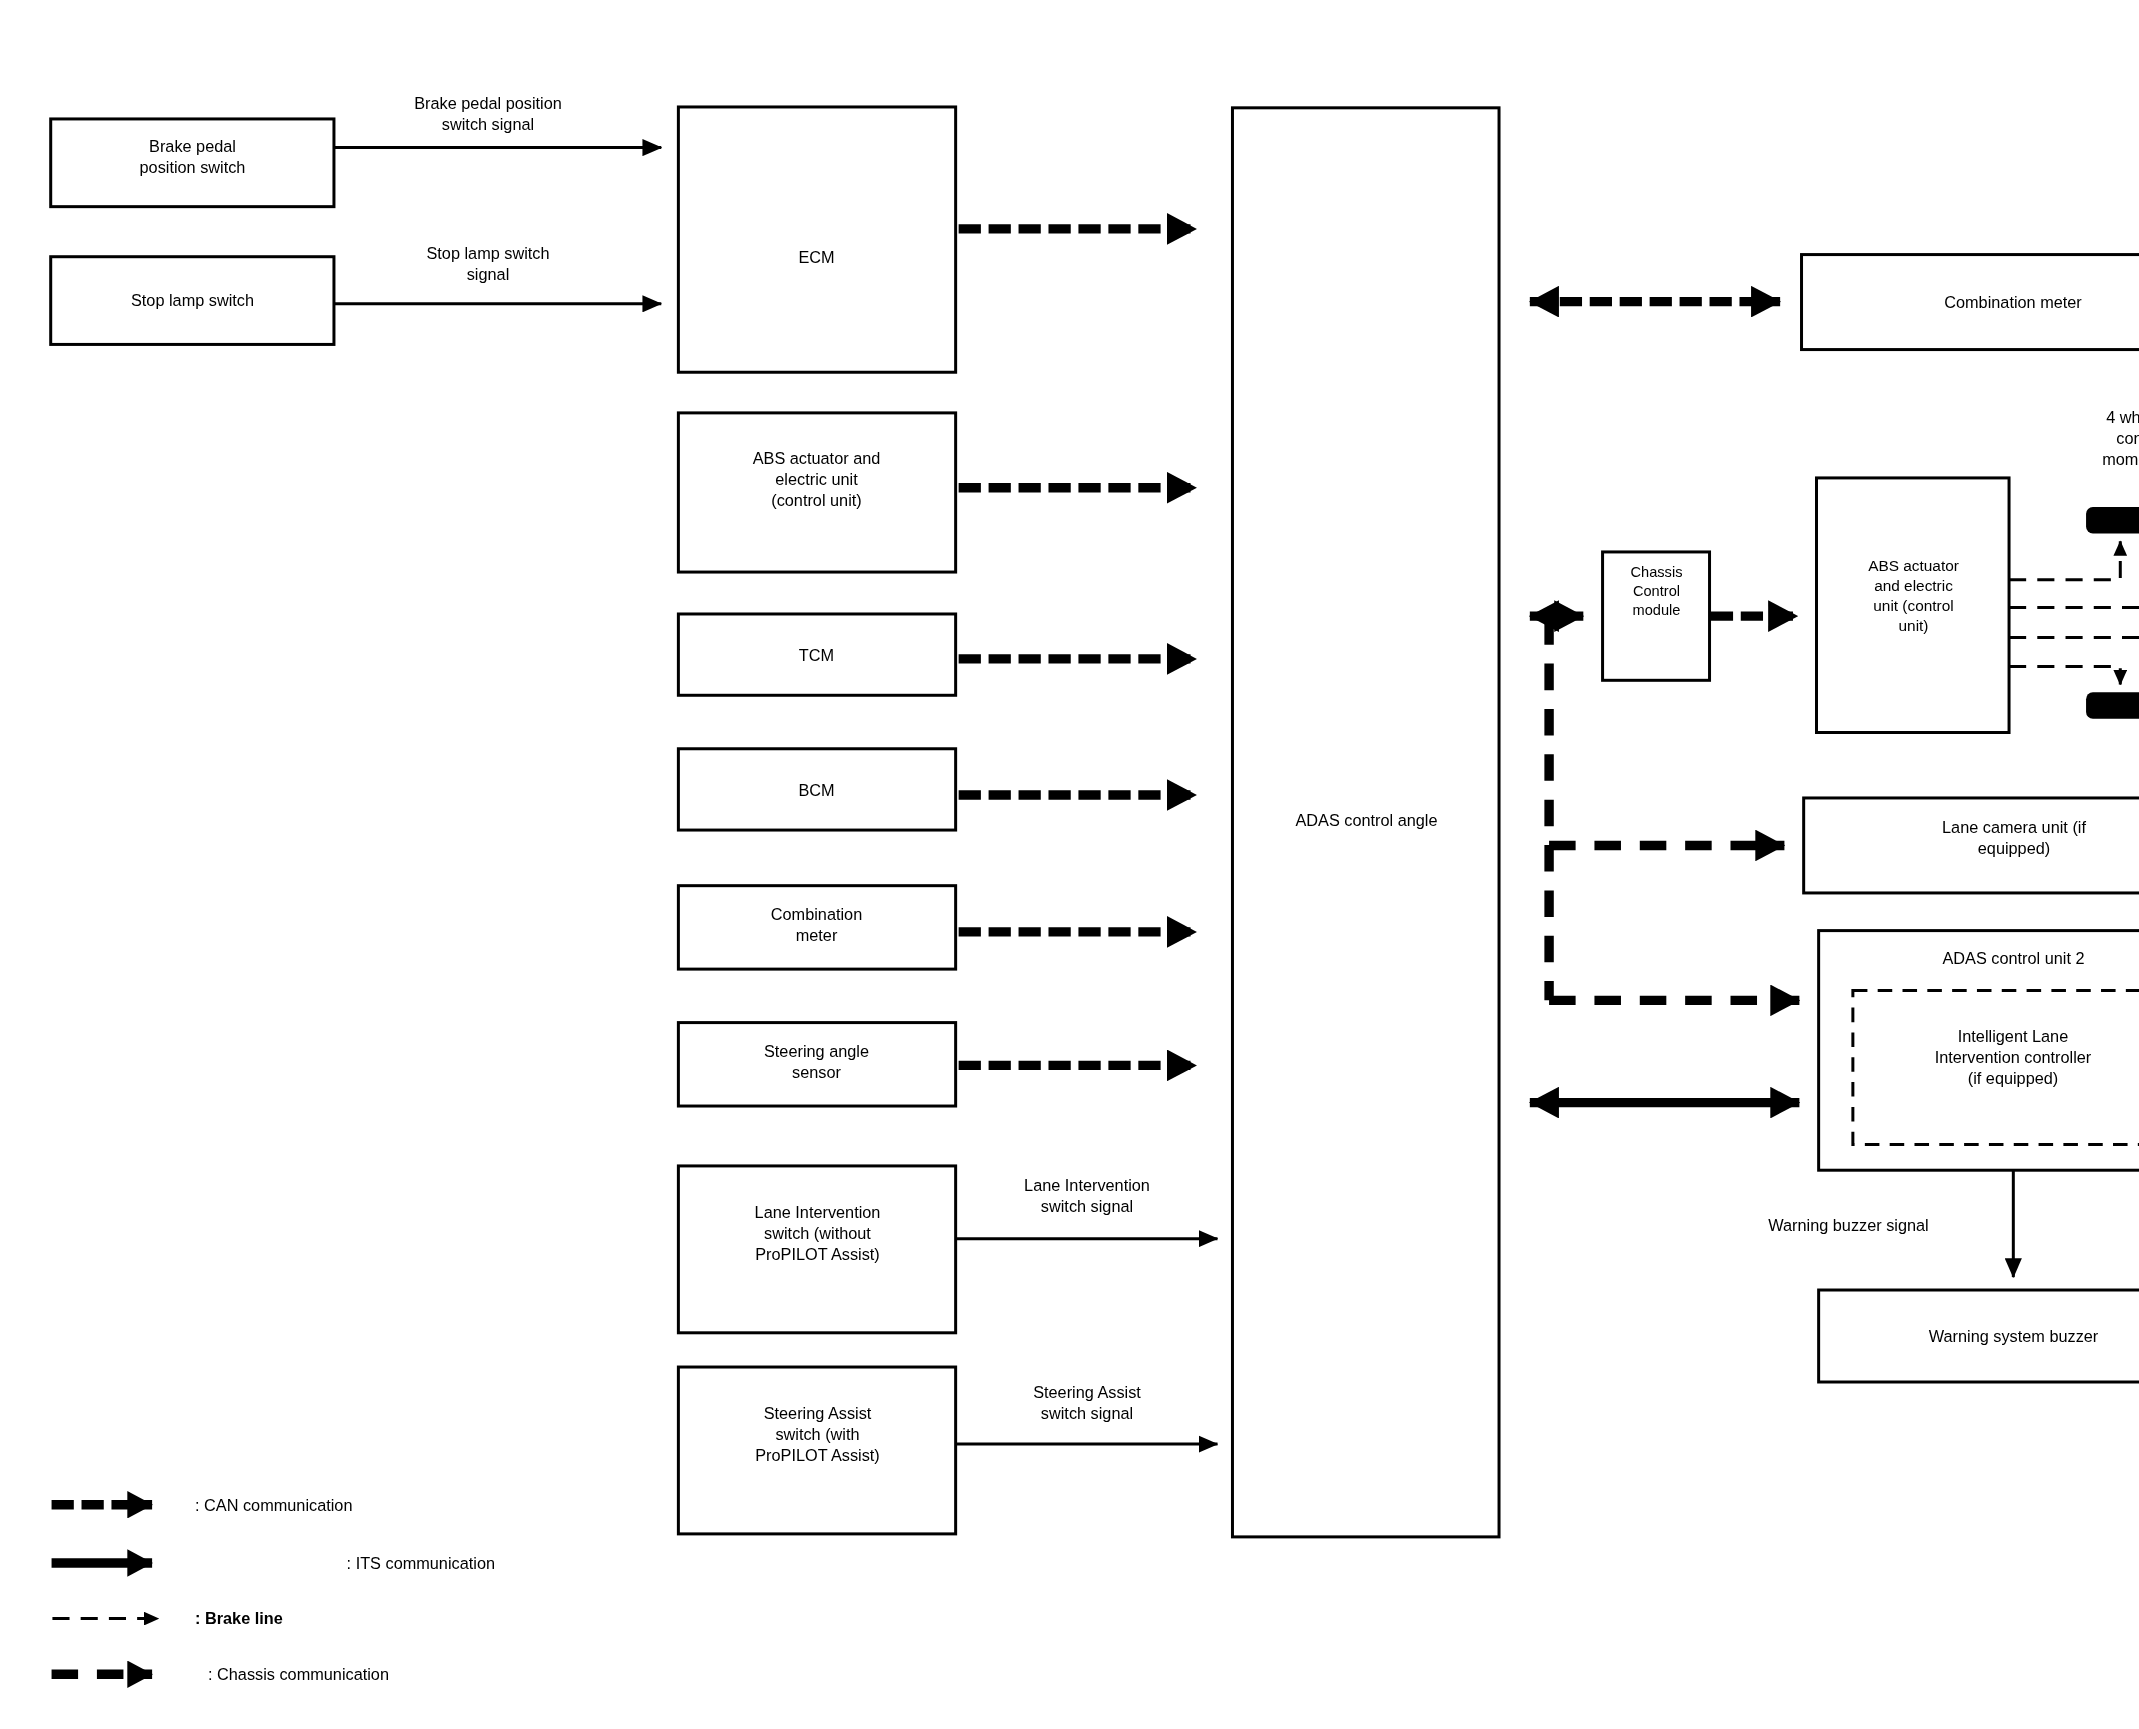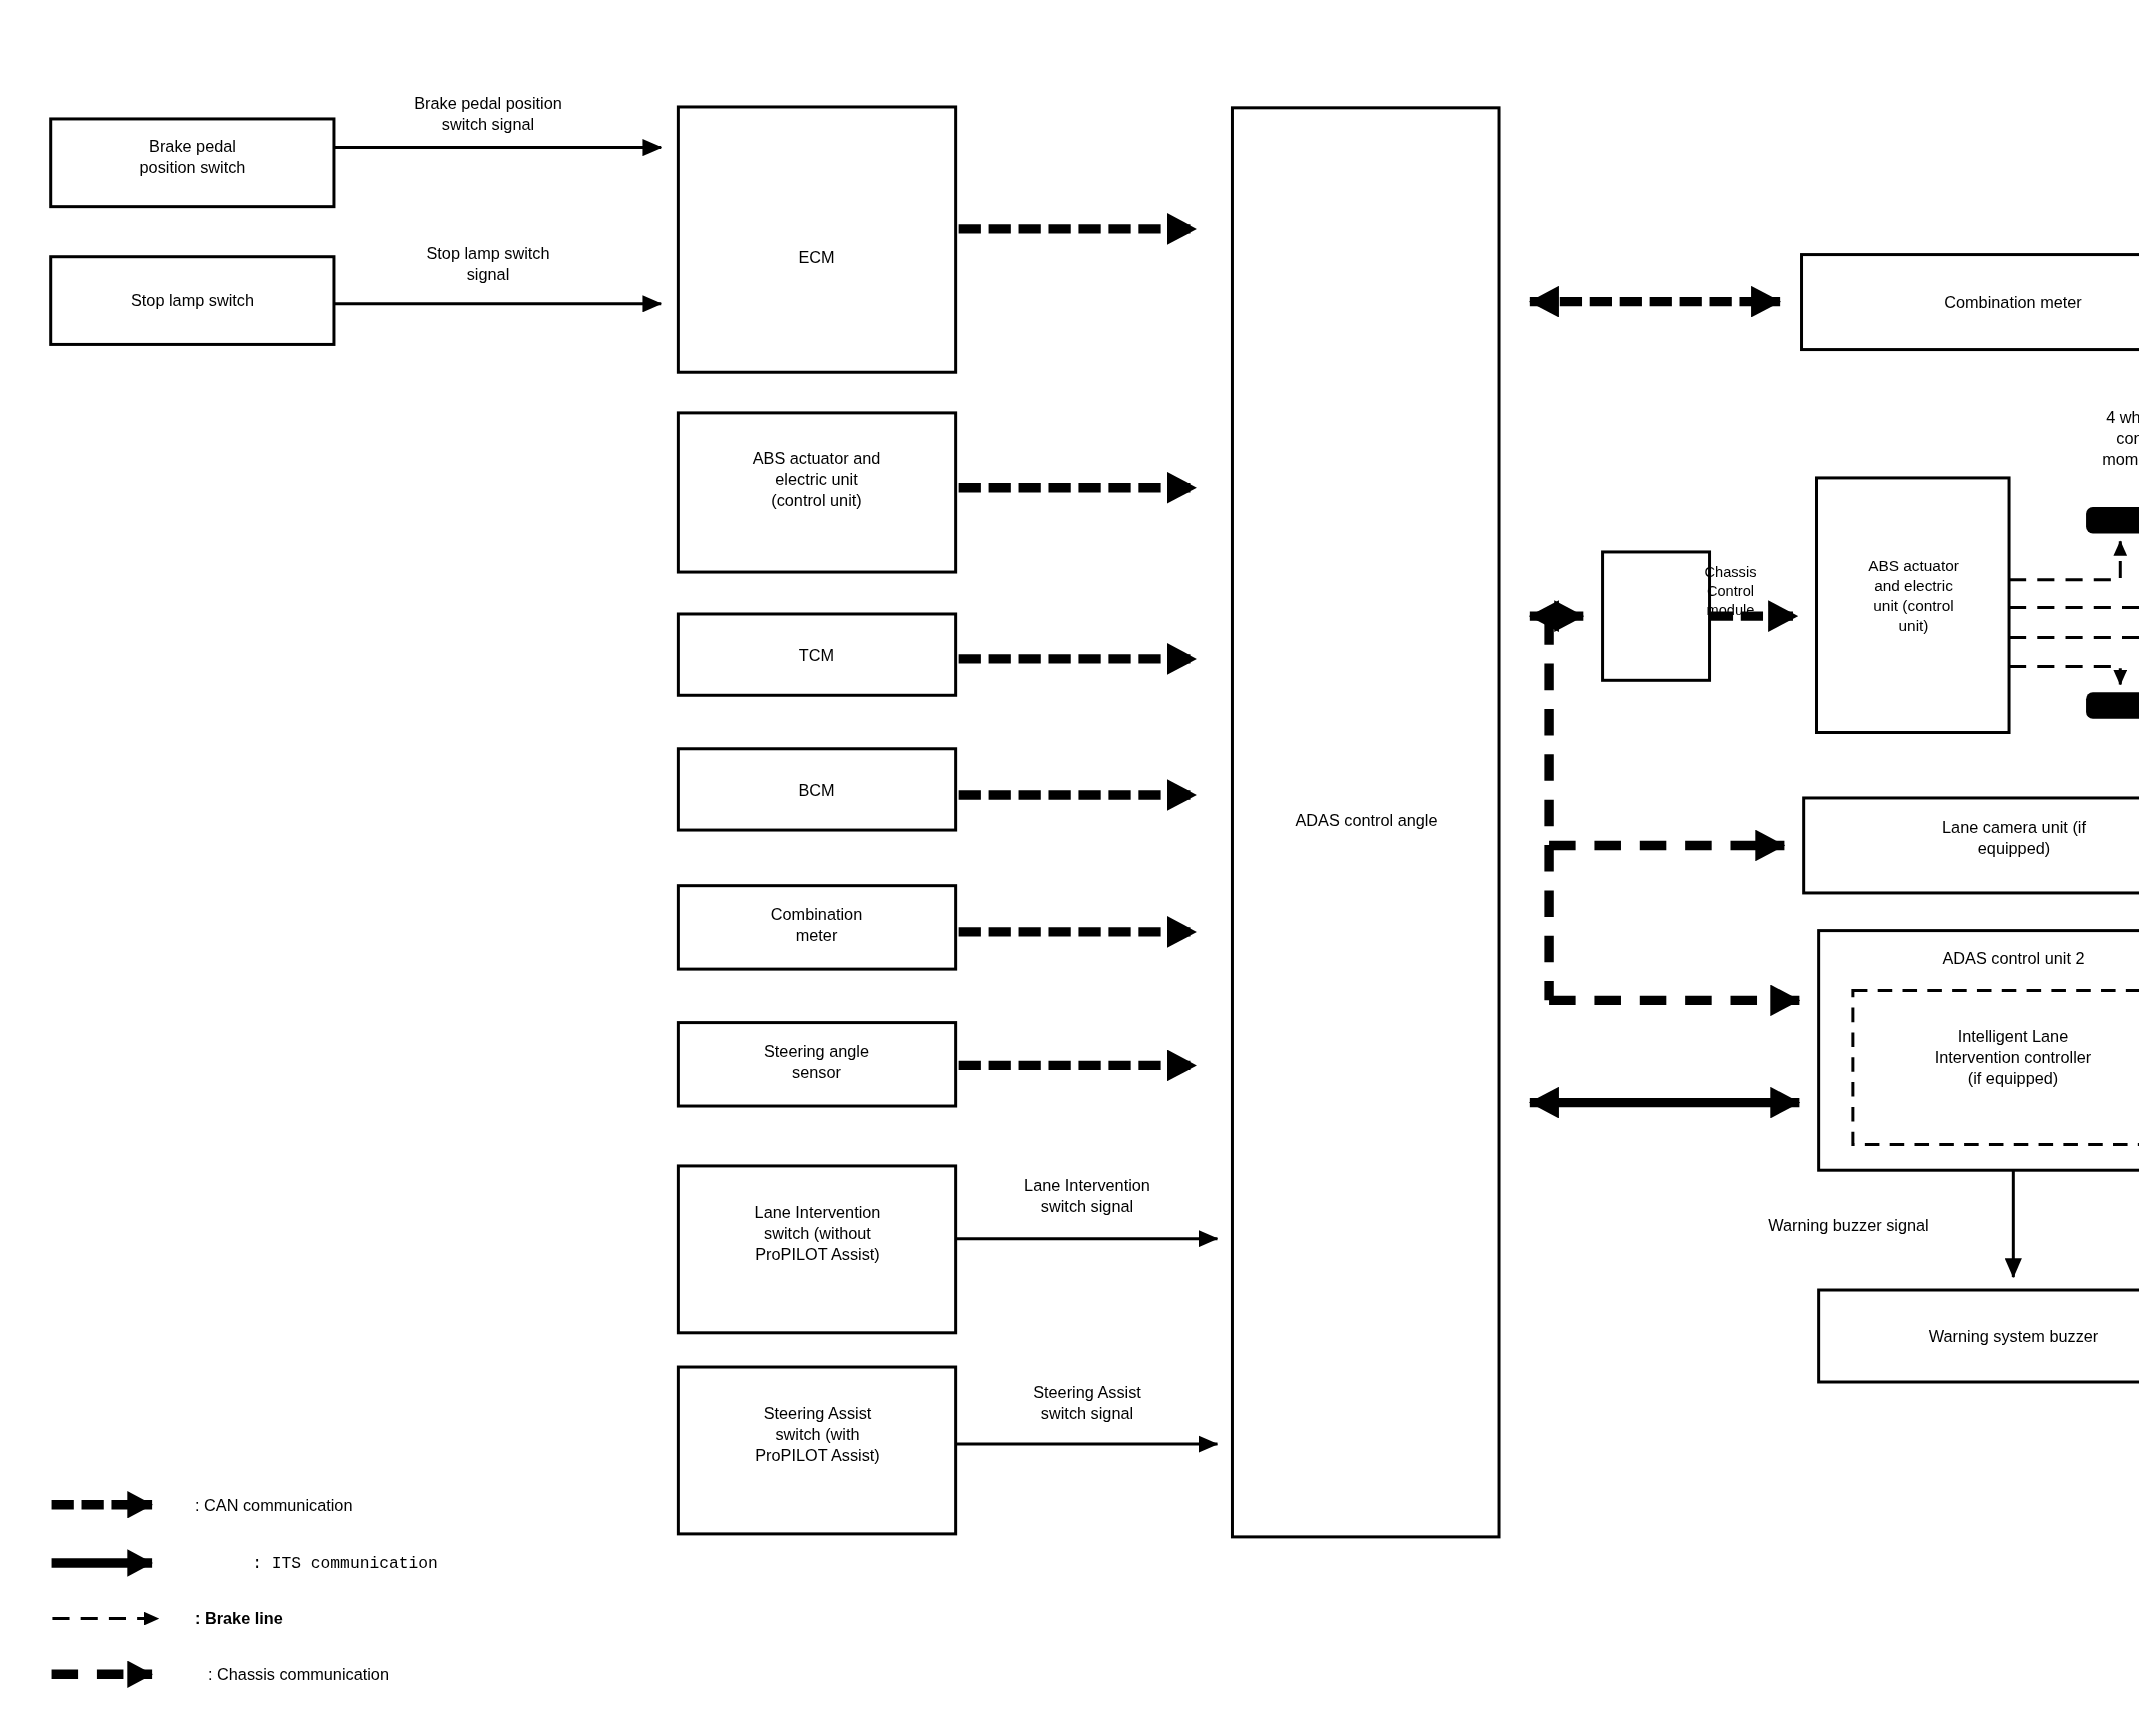--- a/index.html
+++ b/index.html
@@ -138,39 +138,39 @@
 ProPILOT Assist)</div>
 
   <div class="lbl t38" style="left:965px;top:1175px;width:244px;">Lane Intervention
 switch signal</div>
   <div class="lbl t38" style="left:965px;top:1382px;width:244px;">Steering Assist
 switch signal</div>
 
   <div class="lbl t38" style="left:1233px;top:810px;width:267px;">ADAS control angle</div>
 
   <div class="lbl t38" style="left:1802px;top:292px;width:422px;">Combination meter</div>
-  <div class="lbl t34" style="left:1675px;top:563px;width:111px;text-align:center;">Chassis
+  <div class="lbl t34" style="left:1601px;top:563px;width:111px;text-align:center;">Chassis
 Control
 module</div>
   <div class="lbl t36" style="left:1817px;top:556px;width:193px;">ABS actuator
 and electric
 unit (control
 unit)</div>
   <div class="lbl t38" style="left:1815px;top:817px;width:398px;">Lane camera unit (if
 equipped)</div>
   <div class="lbl t38" style="left:1819px;top:948px;width:389px;">ADAS control unit 2</div>
   <div class="lbl t38" style="left:1857px;top:1026px;width:312px;">Intelligent Lane
 Intervention controller
 (if equipped)</div>
   <div class="lbl t38" style="left:1819px;top:1326px;width:389px;">Warning system buzzer</div>
 
   <div class="lbl t38" style="left:2067px;top:407px;width:188px;">4 wheels brake
 control (Yaw
 moment control)</div>
   <div class="lbl t38" style="left:1716px;top:1215px;width:265px;">Warning buzzer signal</div>
 
   <div class="lbl t38" style="left:195px;top:1495px;width:300px;text-align:left;">: CAN communication</div>
-  <div class="lbl t38" style="left:195px;top:1553px;width:300px;text-align:center;font-family:Liberation Mono, monospace;">: ITS communication</div>
+  <div class="lbl t38" style="left:195px;top:1553px;width:300px;text-align:right;">: ITS communication</div>
   <div class="lbl t38" style="left:195px;top:1608px;width:300px;text-align:left;font-weight:bold;">: Brake line</div>
   <div class="lbl t38" style="left:208px;top:1664px;width:300px;text-align:left;">: Chassis communication</div>
 
 </div>
 
 
 </body></html>

